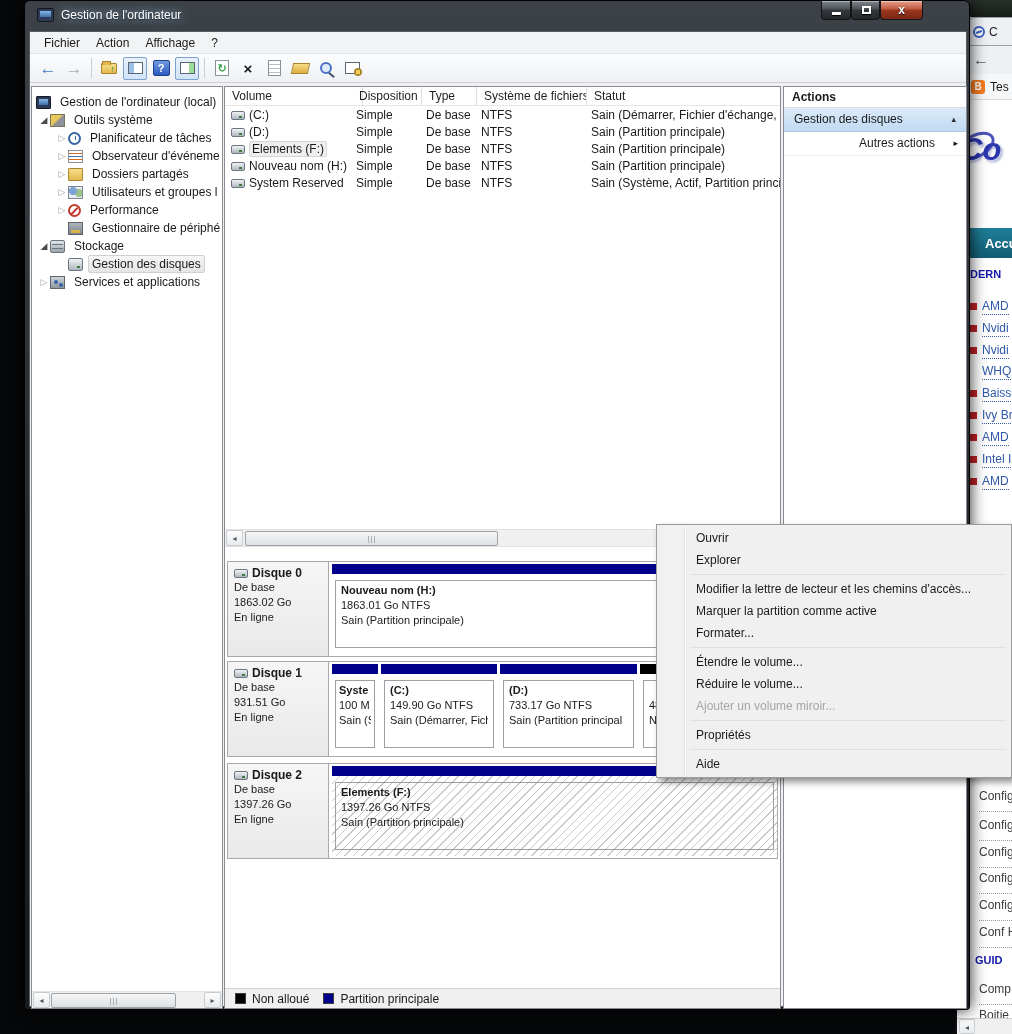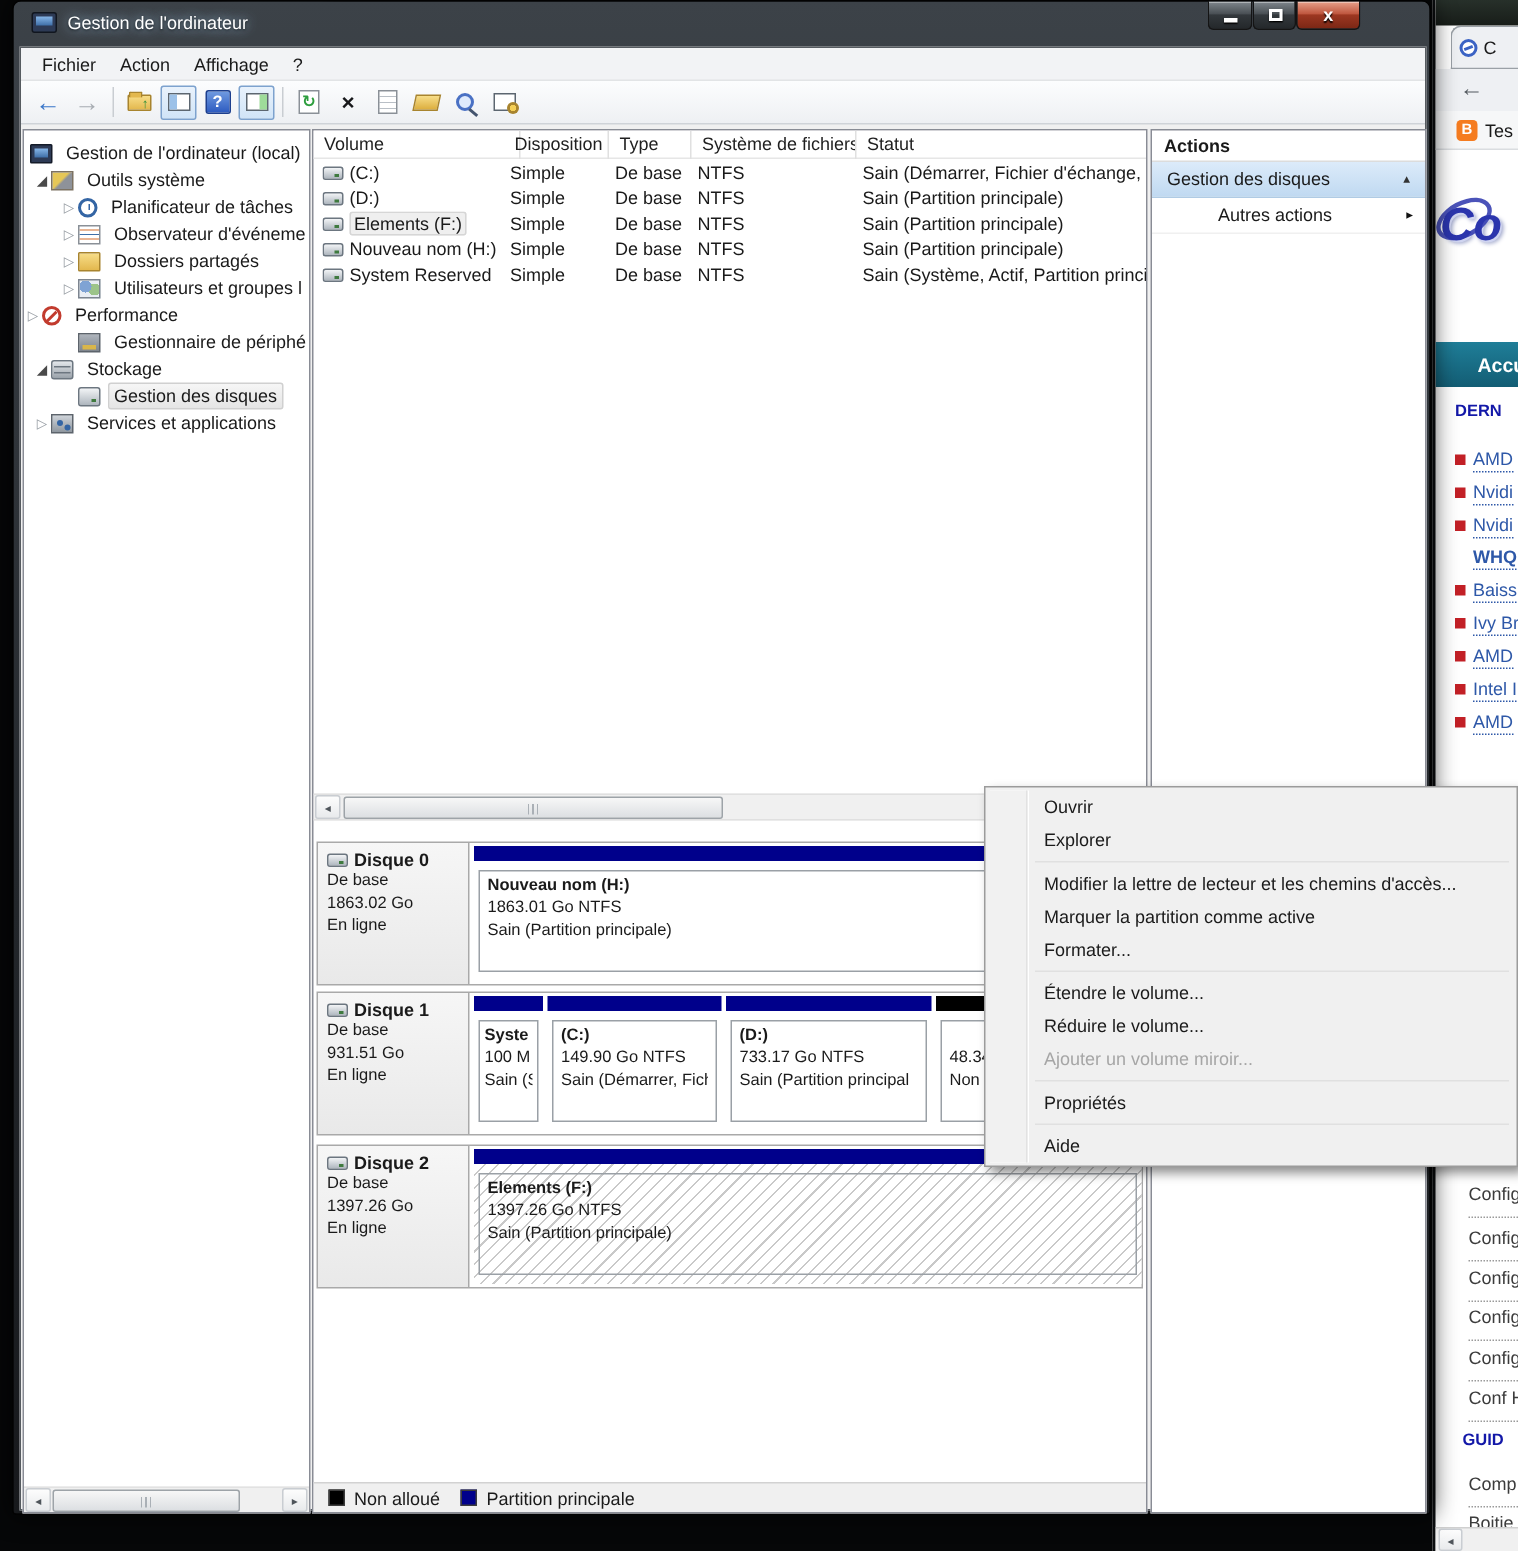--- a/index.html
+++ b/index.html
@@ -6,21 +6,21 @@
   *{box-sizing:border-box;}
   body{font-family:"Liberation Sans","DejaVu Sans",sans-serif;font-size:12px;color:#1a1a1a;}
   #desktop{position:relative;width:1012px;height:1034px;background:#060708;overflow:hidden;}
 
   
   .blur1{position:absolute;left:150px;top:2px;width:70px;height:30px;background:#4a5260;opacity:.55;filter:blur(6px);border-radius:4px;}
   .blur2{position:absolute;left:248px;top:16px;width:64px;height:22px;background:#2c3340;opacity:.6;filter:blur(5px);border-radius:3px;}
   .blur3{position:absolute;left:720px;top:12px;width:90px;height:20px;background:#3a4048;opacity:.4;filter:blur(7px);border-radius:3px;}
 
   
-  #win{position:absolute;left:8px;top:0;width:946px;height:1010px;z-index:10;
+  #win{position:absolute;left:24px;top:0;width:946px;height:1010px;z-index:10;
        background:linear-gradient(#3c4248,#22262a 60%,#17191c);border:1px solid #020202;
        border-radius:6px 6px 3px 3px;box-shadow:0 0 16px rgba(0,0,0,.85);}
   #titlebar{position:absolute;left:0;top:0;right:0;height:30px;}
   .appico{position:absolute;left:12px;top:7px;width:17px;height:14px;background:#2d3a55;border:1px solid #11161f;border-radius:2px;}
   .appico::after{content:"";position:absolute;left:2px;top:2px;right:2px;bottom:4px;background:linear-gradient(#86b6e8,#3f6fa8);}
   .wtitle{position:absolute;left:36px;top:7px;color:#fff;font-size:12px;text-shadow:0 0 8px rgba(180,220,255,.9),0 1px 2px #000;white-space:nowrap;}
   .wbtn{position:absolute;top:0;height:19px;border:1px solid #141414;border-top:none;border-radius:0 0 4px 4px;
         background:linear-gradient(#80878d,#4a5055 45%,#33383c 50%,#24282b);box-shadow:inset 0 1px 0 rgba(255,255,255,.4);}
   .wbtn-min{right:118px;width:30px;}
   .wbtn-max{right:89px;width:29px;}
@@ -123,21 +123,21 @@
   .pl.b{font-weight:bold;}
 
   
   .legend{position:absolute;left:0;right:0;bottom:0;height:20px;background:#f0f0f0;border-top:1px solid #d2d2d2;display:flex;align-items:center;padding-left:10px;gap:6px;}
   .lsq{width:11px;height:11px;border:1px solid #3c3c3c;flex:none;}
 
   
   .ah{height:21px;line-height:20px;font-weight:bold;padding-left:8px;border-bottom:1px solid #dcdcdc;}
   .agroup{height:24px;line-height:23px;padding-left:10px;background:linear-gradient(#dcebfa,#c0d9f1);border-bottom:1px solid #b0cbe4;position:relative;}
   .agroup .chev{position:absolute;right:10px;top:0;font-size:9px;color:#333;}
-  .aitem{height:24px;line-height:23px;padding-left:44px;position:relative;border-bottom:1px solid #f0f0f0;}
+  .aitem{height:24px;line-height:23px;padding-left:44px;position:relative;border-bottom:1px solid #f0f0f0;text-align:center;}
   .aitem .arr{position:absolute;right:8px;top:0;font-size:9px;color:#111;}
 
   
   #ctxmenu{position:absolute;left:656px;top:524px;width:356px;z-index:60;background:#f0f0f0;border:1px solid #9b9b9b;
            box-shadow:4px 4px 7px rgba(0,0,0,.45);padding:2px;}
   .gutter{position:absolute;left:2px;top:2px;bottom:2px;width:26px;background:#f1f1f1;border-right:1px solid #e2e2e2;box-shadow:1px 0 0 #fff;}
   .mi{position:relative;height:22px;line-height:22px;padding-left:37px;white-space:nowrap;overflow:hidden;}
   .mi.dis{color:#a6a6a6;}
   .msep{height:1px;background:#e0e0e0;margin:3px 3px 3px 31px;}
 
@@ -151,21 +151,21 @@
   .br-back{color:#555b61;font-size:16px;font-weight:bold;}
   .br-bookmarks{position:absolute;left:0;top:74px;right:0;height:26px;background:#f6f7f8;border-bottom:1px solid #dadde0;display:flex;align-items:center;padding-left:14px;gap:5px;}
   .blogger{width:14px;height:14px;background:#f57c20;border-radius:3px;color:#fff;font-weight:bold;font-size:10px;text-align:center;line-height:14px;flex:none;}
   .br-logo{position:absolute;left:3px;top:132px;font-size:31px;font-style:italic;font-weight:bold;color:#2b35ad;text-shadow:1px 1px 0 #cfd4f0,2px 2px 3px #9aa2c8;}
   .br-logo::before{content:"";position:absolute;left:-4px;top:2px;width:34px;height:18px;border:3px solid #2b35ad;border-radius:50%;transform:rotate(-28deg);opacity:.85;}
   .br-nav{position:absolute;left:0;top:228px;right:0;height:30px;background:linear-gradient(#1f7e98,#135d74);display:flex;align-items:center;padding-left:28px;color:#fff;font-weight:bold;font-size:13px;}
   .br-h{position:absolute;left:13px;font-size:11px;font-weight:bold;color:#1318a8;}
   .br-link{position:absolute;left:13px;white-space:nowrap;font-size:12px;color:#2e58a8;}
   .br-link .bullet{display:inline-block;width:7px;height:7px;background:#c22026;margin-right:5px;}
   .br-link .lt{border-bottom:1px dotted #2e58a8;padding-bottom:1px;}
-  .br-link.nobullet{padding-left:12px;font-weight:bold;}
+  .br-link.nobullet{padding-left:12px;}
   .cfg{position:absolute;left:22px;right:0;font-size:12px;color:#3c3c3c;border-bottom:1px dotted #9a9a9a;padding-bottom:8px;white-space:nowrap;}
   .br-sb{position:absolute;left:0;right:0;bottom:0;height:16px;background:#f0f0f0;border-top:1px solid #d0d0d0;}
   .br-sb .sb-btn{width:16px;border-radius:2px;}
 </style>
 </head>
 <body>
 
 <div id="desktop">
   <div class="blur1"></div>
   <div class="blur2"></div>
@@ -304,21 +304,21 @@
         <div class="ti" style="top:78px;padding-left:24px">
           <span class="exp c"></span>
           <span class="tico ico-sharedfolder"></span>
           <span class="tlabel">Dossiers partagés</span>
         </div>
         <div class="ti" style="top:96px;padding-left:24px">
           <span class="exp c"></span>
           <span class="tico ico-users"></span>
           <span class="tlabel">Utilisateurs et groupes l</span>
         </div>
-        <div class="ti" style="top:114px;">
+        <div class="ti" style="top:114px;padding-left:24px">
           <span class="exp c"></span>
           <span class="tico ico-perf"></span>
           <span class="tlabel">Performance</span>
         </div>
         <div class="ti" style="top:132px;padding-left:36px">
           <span class="tico ico-device"></span>
           <span class="tlabel">Gestionnaire de périphé</span>
         </div>
         <div class="ti" style="top:150px;padding-left:6px">
           <span class="exp e"></span>

